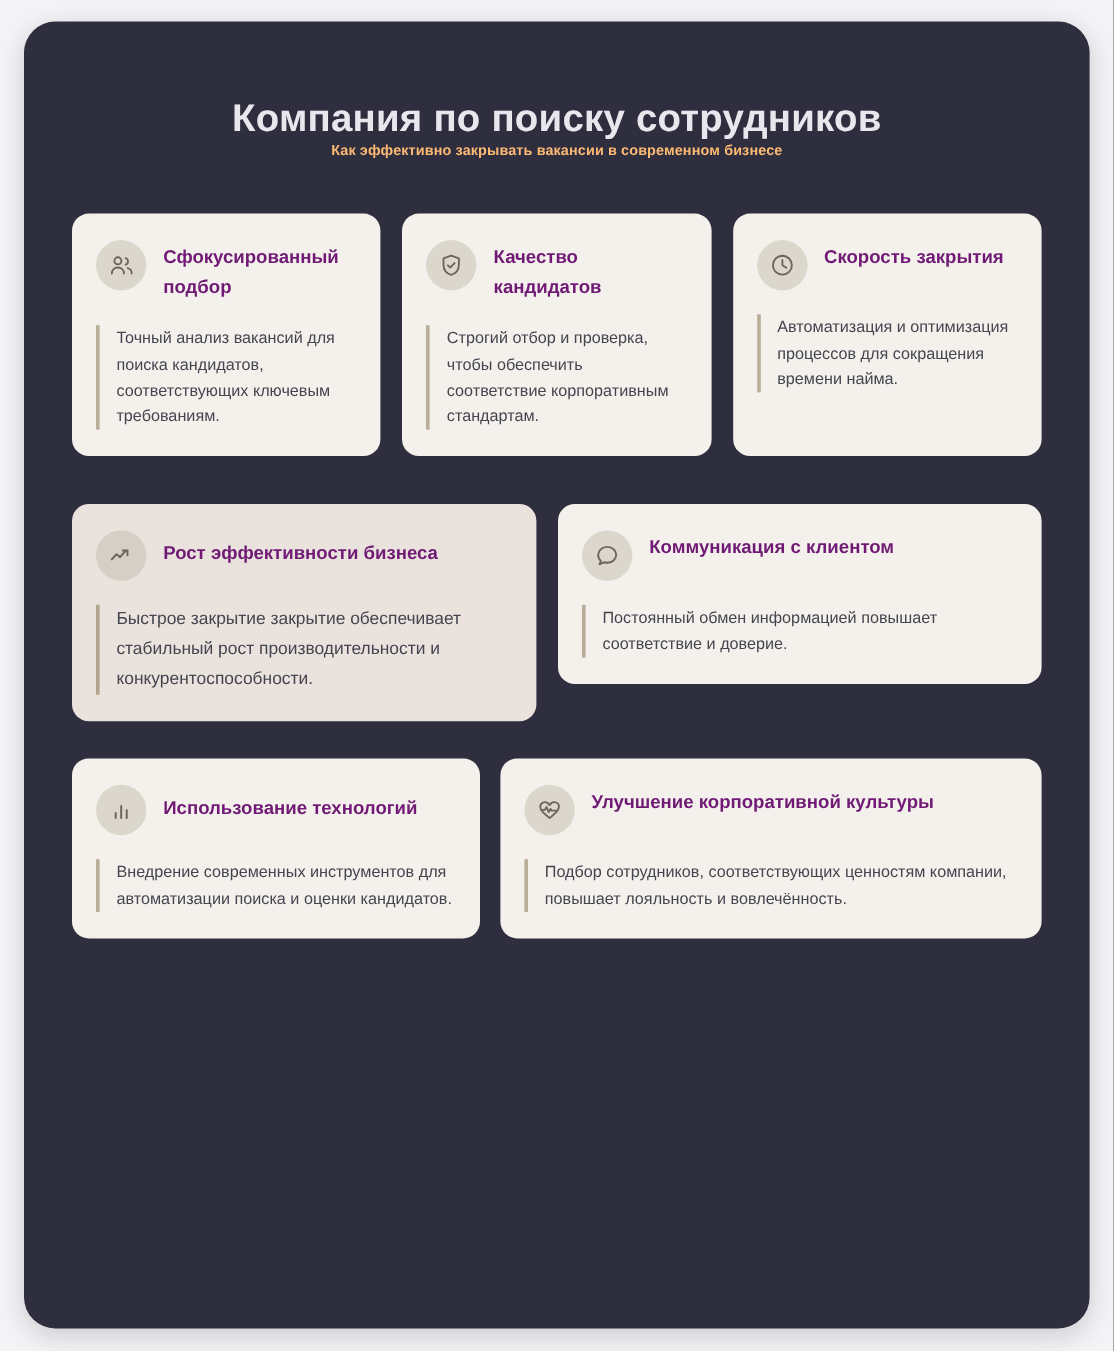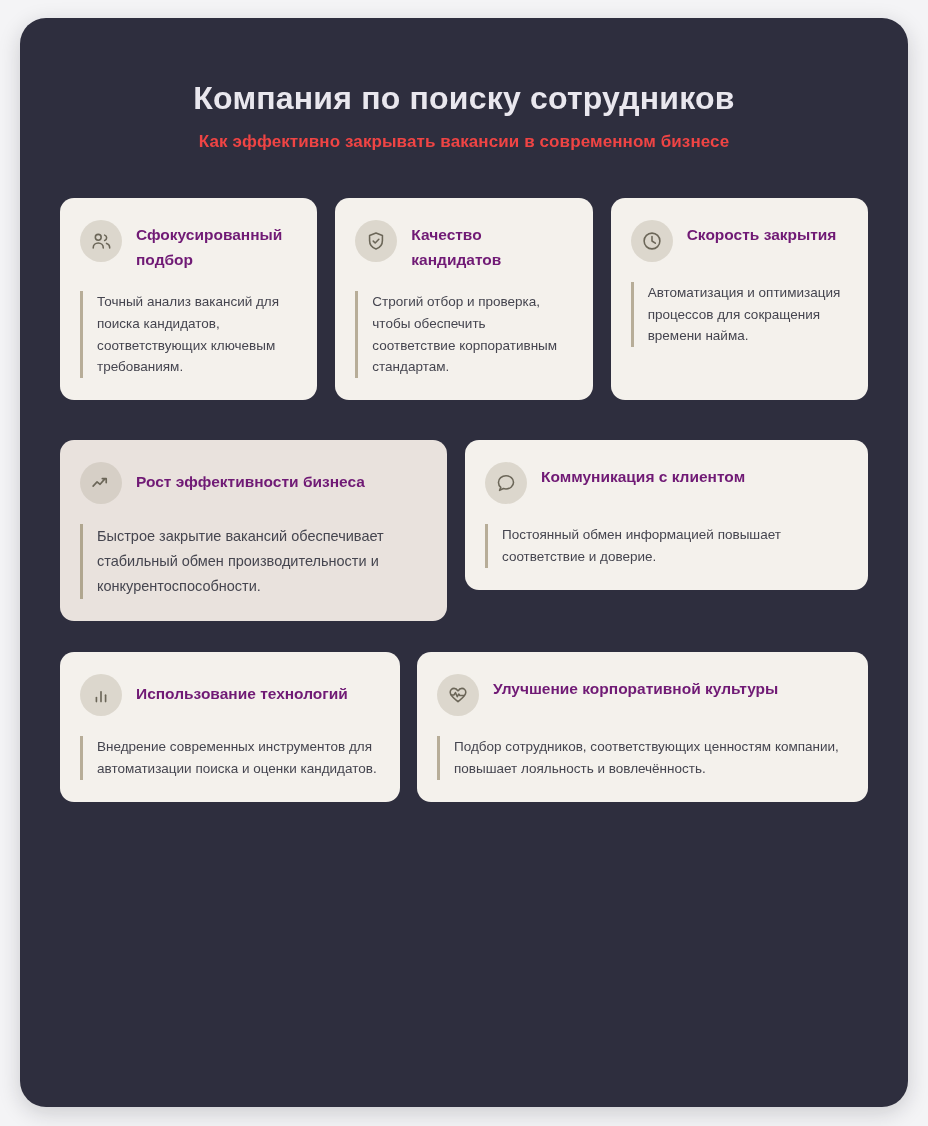--- a/index.html
+++ b/index.html
@@ -33,24 +33,23 @@
     text-align: center;
   }
   .header h1 {
     font-size: 32px;
     font-weight: bold;
     color: #e9e7ee;
     letter-spacing: 0.2px;
     line-height: 1.18;
   }
   .header .subtitle {
-    margin-top: 14px;
-    font-size: 17px;
+    font-size: 12px;
     font-weight: bold;
-    color: #ef4444;
+    color: #fdba74;
     letter-spacing: 0.1px;
   }
 
   
   .rows { margin-top: 46px; }
 
   .row-a {
     display: flex;
     gap: 18px;
   }
@@ -191,21 +190,21 @@
         <div class="card warm tall wide-title">
           <div class="card-head">
             <span class="icon-circle">
               <svg width="22" height="22" viewBox="0 0 24 24" fill="none" stroke="#6b6658" stroke-width="1.8" stroke-linecap="round" stroke-linejoin="round">
                 <path d="M3.4 15.4l4.3-4.6 3.3 2.6 5.2-5.9"></path>
                 <path d="M13.4 7.3h4.3v4.3"></path>
               </svg>
             </span>
             <div class="card-title">Рост эффективности бизнеса</div>
           </div>
-          <div class="card-desc">Быстрое закрытие вакансий обеспечивает стабильный обмен производительности и конкурентоспособности.</div>
+          <div class="card-desc">Быстрое закрытие закрытие обеспечивает стабильный рост производительности и конкурентоспособности.</div>
         </div>
       </div>
 
       <div class="col-right">
 
         <div class="card">
           <div class="card-head">
             <span class="icon-circle">
               <svg width="22" height="22" viewBox="0 0 24 24" fill="none" stroke="#6b6658" stroke-width="1.7" stroke-linecap="round" stroke-linejoin="round">
                 <path d="M20.2 11.3c0 4-3.7 7.2-8.2 7.2-1 0-2-.16-2.9-.46L5 20l1.3-3.2A6.9 6.9 0 0 1 3.8 11.3C3.8 7.3 7.5 4.1 12 4.1s8.2 3.2 8.2 7.2z"></path>

